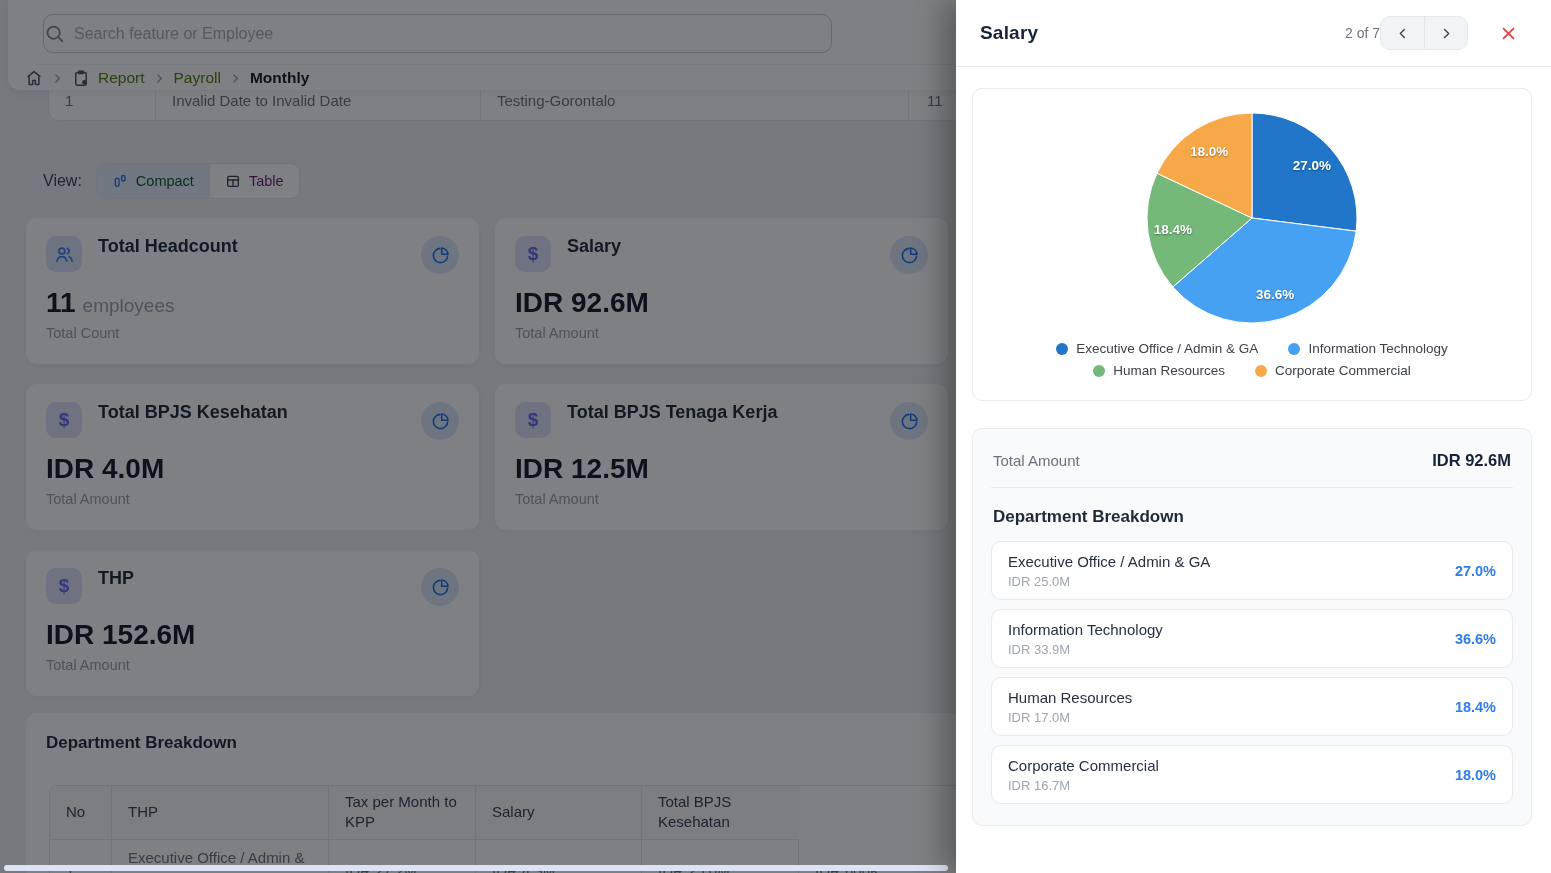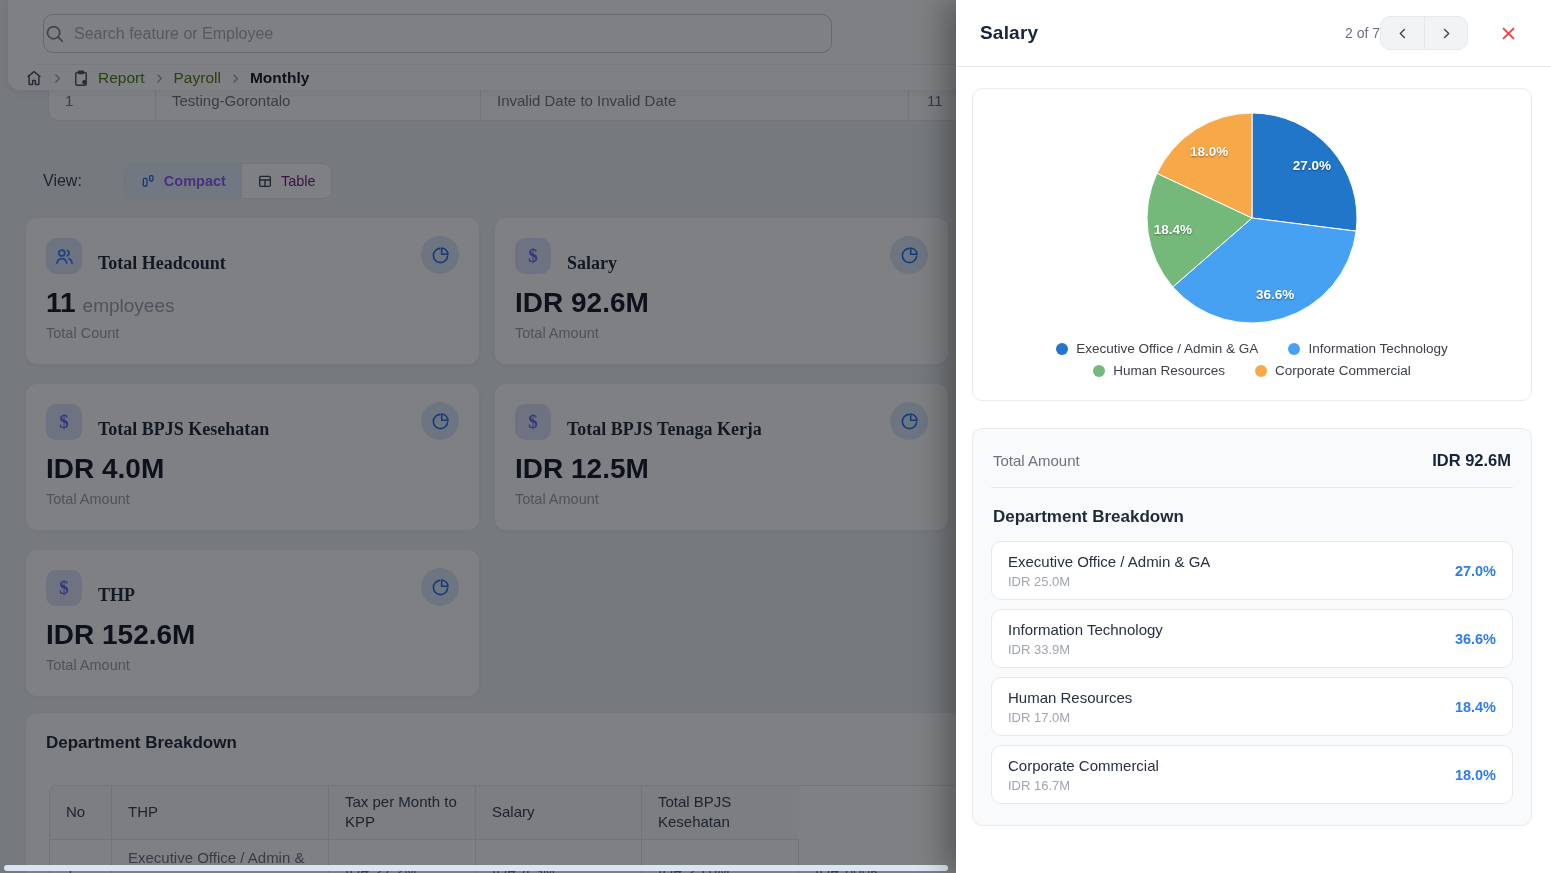--- a/index.html
+++ b/index.html
@@ -25,32 +25,32 @@
   .crumb.current { color:#111827; font-weight:600; }
   .crumb-sep { color:#9aa0aa; }
 
   .table-remnant { position:absolute; left:48px; top:90px; width:1495px; height:31px; background:#fff;
                    border:1px solid #e5e7eb; border-top:none; border-radius:0 0 10px 10px;
                    display:grid; grid-template-columns:107px 325px 428px 1fr; overflow:hidden; }
   .table-remnant > div { border-right:1px solid #e9ebef; font-size:15px; color:#6b7280;
                          padding:2px 16px 0 16px; display:flex; align-items:flex-start; }
   .table-remnant > div:last-child { border-right:none; padding-left:18px; }
 
-  .view-row { position:absolute; left:43px; top:163px; display:flex; align-items:center;gap:28px; }
+  .view-row { position:absolute; left:43px; top:163px; display:flex; align-items:center; }
   .view-label { font-size:16px; color:#374151; font-weight:500; margin-right:14px; }
   .segmented { display:flex; height:36px; background:#fff; border:1px solid #e3e6ea; border-radius:9px; overflow:hidden; }
   .segment { display:flex; align-items:center; gap:8px; padding:0 15px; font-size:14.5px; color:#701a75; cursor:pointer; }
-  .segment.active { background:#e7effc; color:#8b5cf6; font-weight:700; }
+  .segment.active { background:#e7effc; color:#14532d; font-weight:400; }
   .segment + .segment { border-left:1px solid #e3e6ea; }
 
   .cards-grid { position:absolute; left:25px; top:217px; width:924px; display:grid;
                 grid-template-columns:455px 455px; column-gap:14px; row-gap:18px; }
   .stat-card { height:148px; background:#fff; border:1px solid #eceef2; border-radius:12px;
                box-shadow:0 1px 3px rgba(25,35,55,.04); padding:18px 20px; }
-  .card-head { display:flex; align-items:flex-end;font-family:Liberation Serif, serif; }
+  .card-head { display:flex; align-items:flex-start; }
   .icon-box { width:36px; height:36px; border-radius:10px; display:flex; align-items:center; justify-content:center; }
   .icon-box.users { background:#d9e6fb; color:#3b82f6; }
   .icon-box.dollar { background:#dfe2fa; color:#6366f1; font-size:19px; font-weight:700; }
   .card-title { margin-left:16px; font-size:18px; font-weight:600; color:#1f2937; }
   .card-action { margin-left:auto; width:38px; height:38px; border-radius:50%; background:#dce9fb; border:none;
                  display:flex; align-items:center; justify-content:center; color:#1d6fe8; cursor:pointer; }
   .card-value { margin-top:13px; font-size:28px; font-weight:700; color:#111827; display:flex; align-items:baseline; }
   .value-suffix { margin-left:7px; font-size:19px; font-weight:400; color:#9ca3af; }
   .card-sub { margin-top:6px; font-size:14.5px; color:#9aa1ab; }
 
@@ -149,22 +149,22 @@
         <span class="crumb">Payroll</span>
         <svg class="crumb-sep" width="13" height="13" viewBox="0 0 24 24" fill="none" stroke="#9aa0aa" stroke-width="2.4" stroke-linecap="round" stroke-linejoin="round">
             <polyline points="9 5.5 15.5 12 9 18.5"></polyline>
           </svg>
         <span class="crumb current">Monthly</span>
       </div>
     </div>
 
     <div class="table-remnant">
       <div>1</div>
+      <div>Invalid Date to Invalid Date</div>
       <div>Testing-Gorontalo</div>
-      <div>Invalid Date to Invalid Date</div>
       <div>11</div>
     </div>
 
     <div class="view-row">
       <span class="view-label">View:</span>
       <div class="segmented">
         <div class="segment active">
           <svg width="16" height="16" viewBox="0 0 24 24" fill="none" stroke="#2563eb" stroke-width="2">
               <rect x="5" y="8" width="5.5" height="12" rx="2.2"></rect>
               <rect x="14.5" y="4" width="5" height="8" rx="2"></rect>

